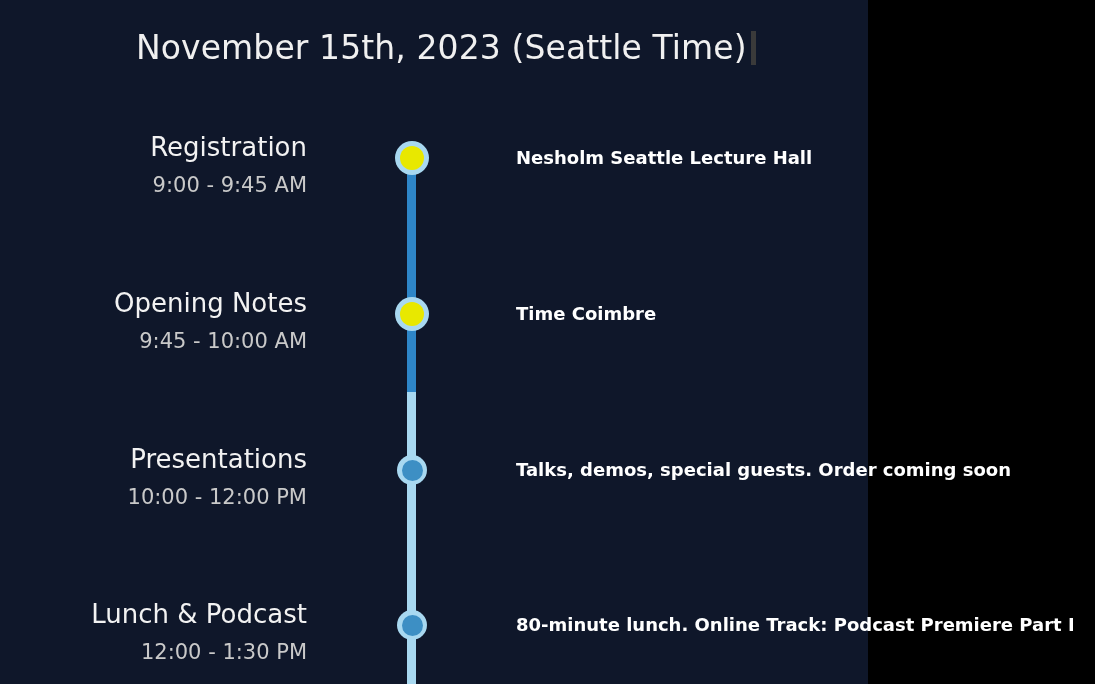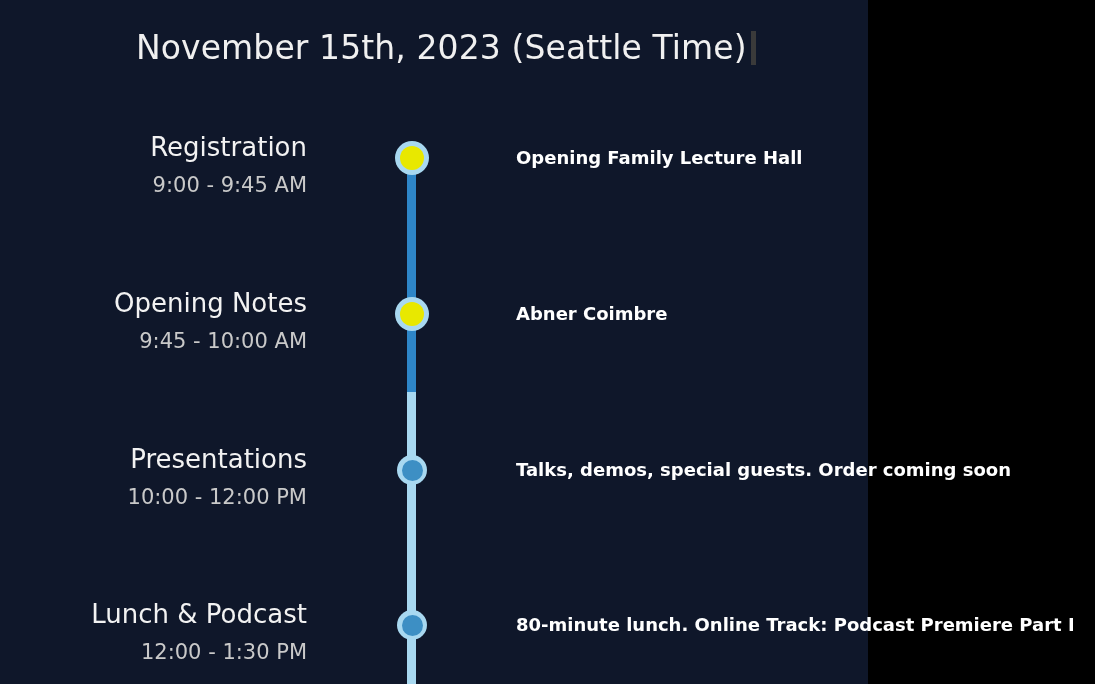--- a/index.html
+++ b/index.html
@@ -163,32 +163,32 @@
   </div>
 
   <div class="row" style="top:158px;">
     <div class="row-left">
       <div class="row-title">Registration</div>
       <div class="row-time">9:00 - 9:45 AM</div>
     </div>
     <div class="dot dot-lg">
       <div class="dot-core core-yellow"></div>
     </div>
-    <div class="row-desc">Opening Family Lecture Hall</div>
+    <div class="row-desc">Nesholm Seattle Lecture Hall</div>
   </div>
 
   <div class="row" style="top:314px;">
     <div class="row-left">
       <div class="row-title">Opening Notes</div>
       <div class="row-time">9:45 - 10:00 AM</div>
     </div>
     <div class="dot dot-lg">
       <div class="dot-core core-yellow"></div>
     </div>
-    <div class="row-desc">Abner Coimbre</div>
+    <div class="row-desc">Time Coimbre</div>
   </div>
 
   <div class="row" style="top:470px;">
     <div class="row-left">
       <div class="row-title">Presentations</div>
       <div class="row-time">10:00 - 12:00 PM</div>
     </div>
     <div class="dot dot-sm">
       <div class="dot-core core-blue"></div>
     </div>

